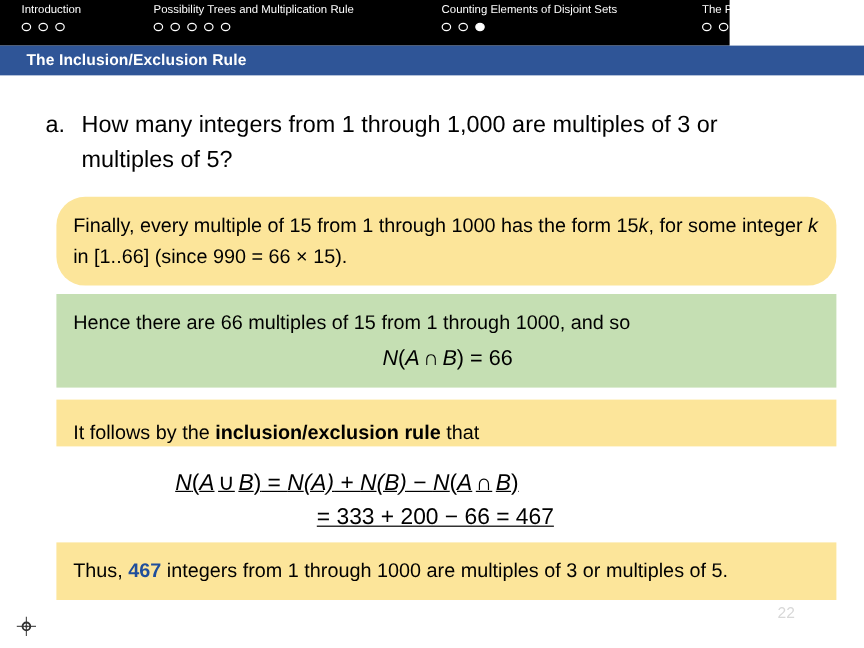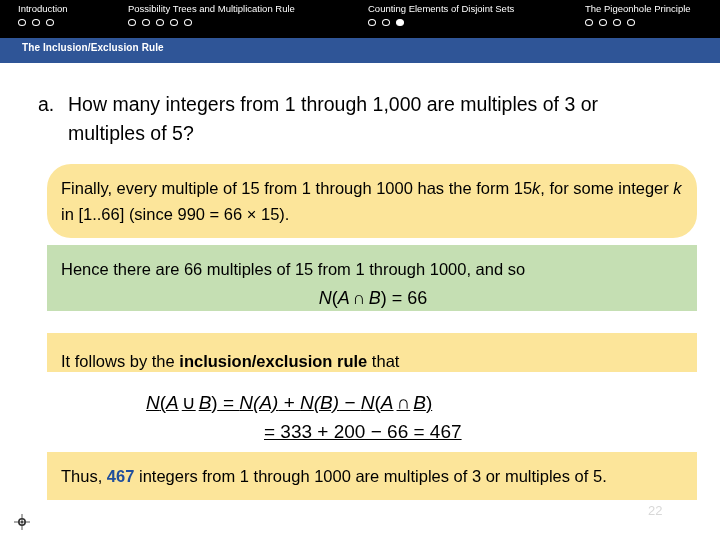--- a/index.html
+++ b/index.html
@@ -12,21 +12,21 @@
     background: #ffffff;
     font-family: "Liberation Sans", sans-serif;
     overflow: hidden;
     position: relative;
   }
 
   
   .navbar {
     position: absolute;
     left: 0; top: 0;
-    width: 720px;
+    width: 608px;
     height: 38px;
     background: #000000;
     display: flex;
     align-items: flex-start;
   }
   .nav-section {
     position: absolute;
     top: 3px;
     color: #ffffff;
   }
@@ -59,21 +59,21 @@
     position: absolute;
     left: 0; top: 38px;
     width: 720px;
     height: 25px;
     background: #2f5597;
   }
   .title-text {
     position: absolute;
     left: 22px;
     top: 4px;
-    font-size: 10px;
+    font-size: 13px;
     font-weight: bold;
     color: #ffffff;
     letter-spacing: 0.1px;
     white-space: nowrap;
   }
 
   
   .slide-body {
     position: absolute;
     left: 0; top: 63px;
@@ -114,21 +114,21 @@
   #box-finally {
     top: 101px;
     height: 74px;
     font-size: 16.5px;
     line-height: 26px;
     padding-top: 11px;
     border-radius: 24px;
   }
   #box-hence {
     top: 182px;
-    height: 66px;
+    height: 78px;
     font-size: 16.5px;
     line-height: 26px;
     padding-top: 11px;
   }
   #box-hence .centered {
     text-align: center;
     font-size: 18px;
     margin-top: 3px;
   }
   #box-follows {

